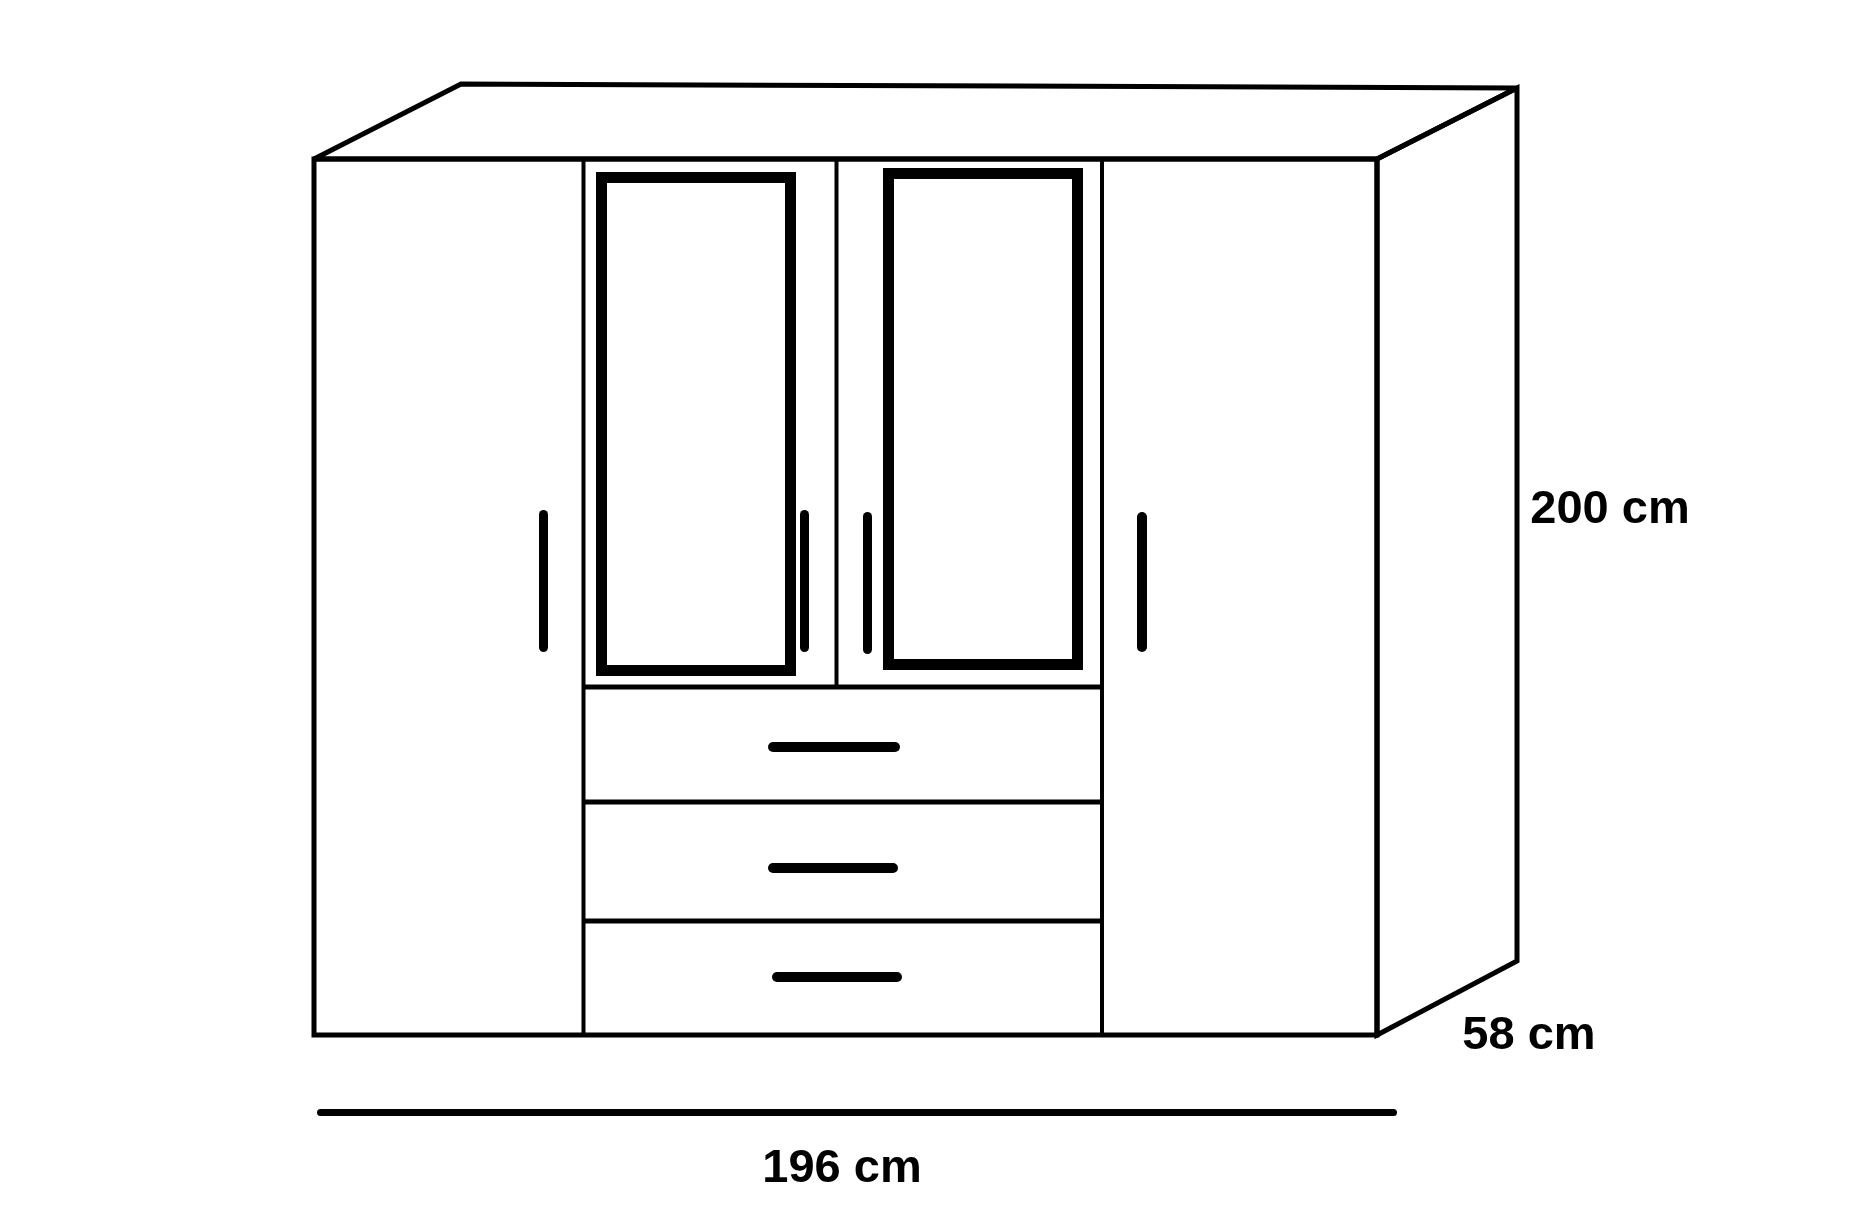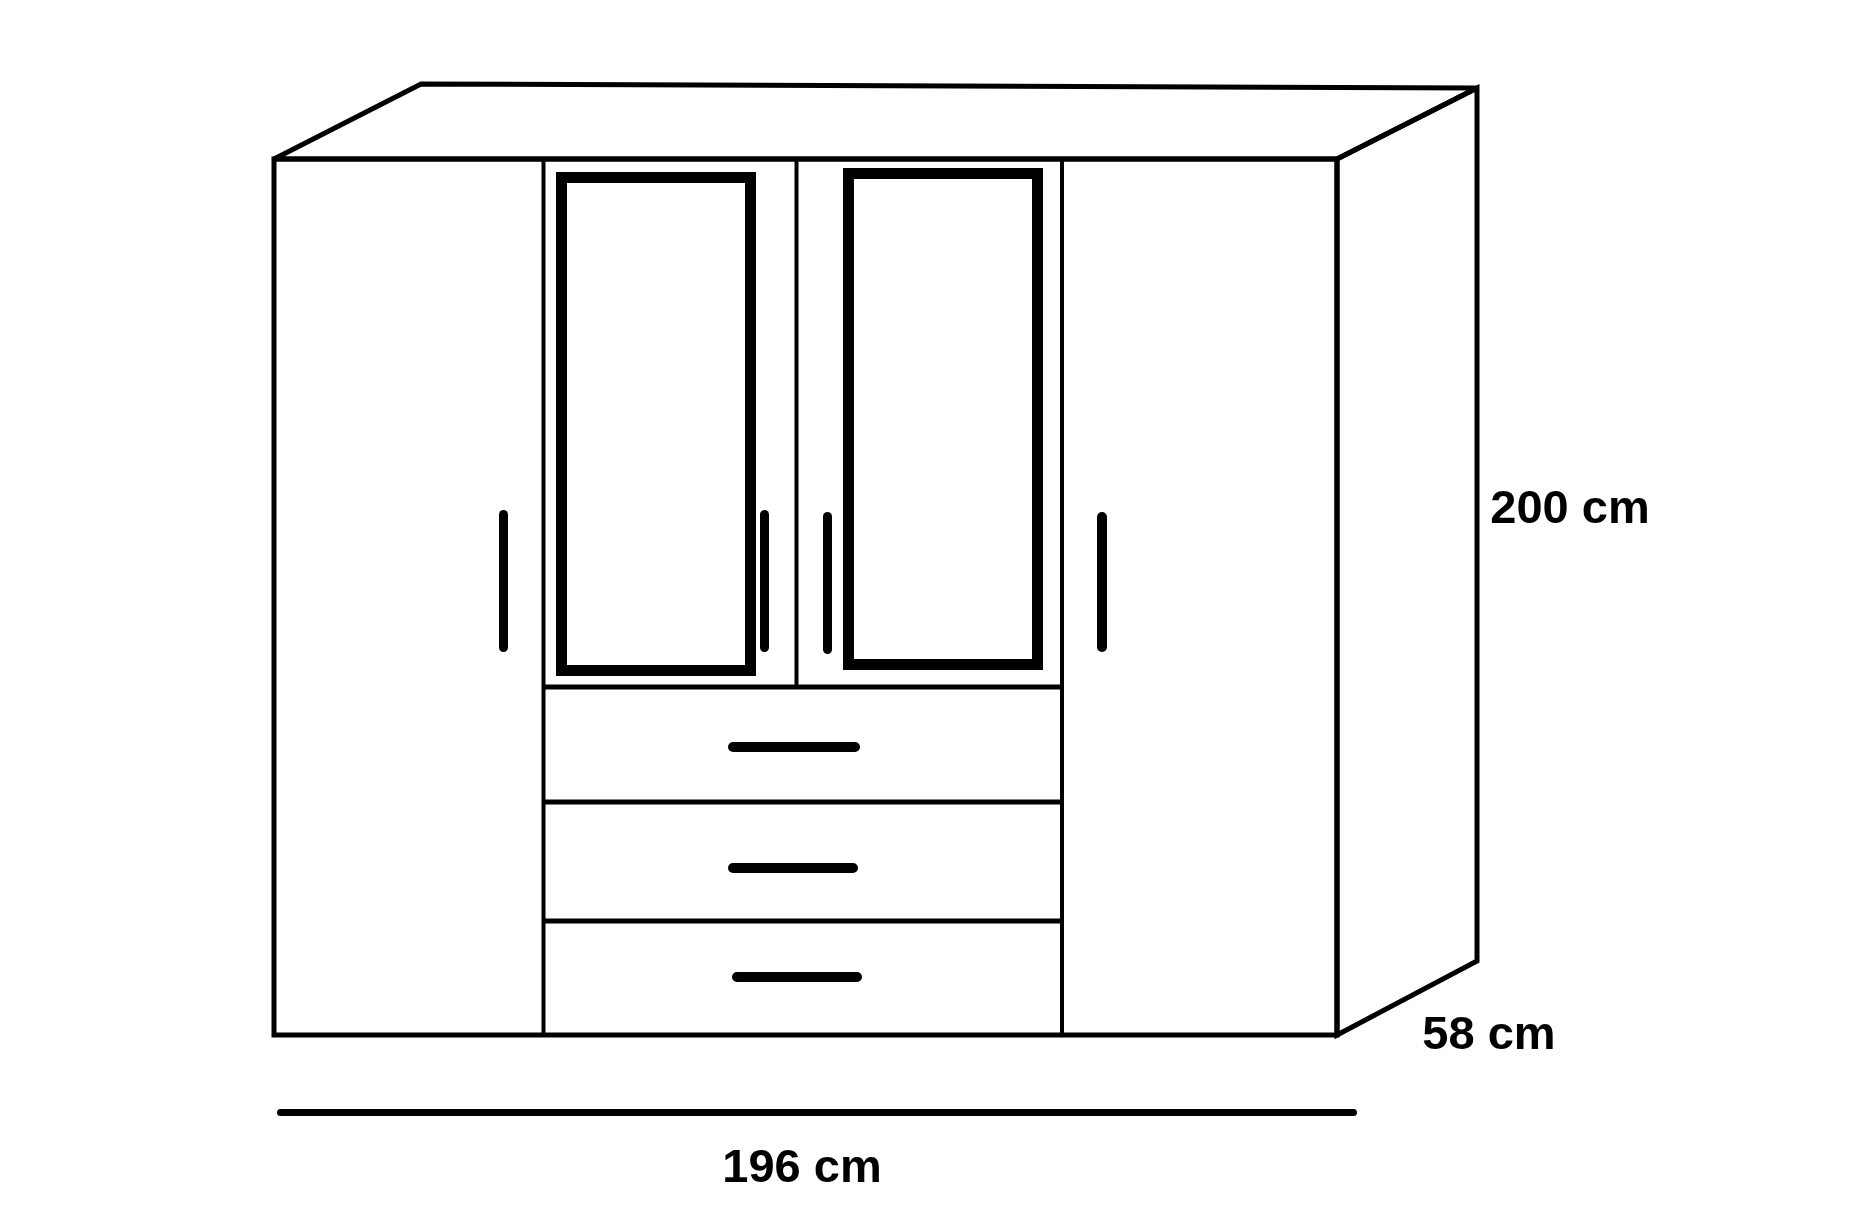--- a/index.html
+++ b/index.html
@@ -12,20 +12,21 @@
     height: 1208px;
     background: var(--bg);
     overflow: hidden;
     font-family: "Liberation Sans", sans-serif;
   }
   .canvas {
     position: relative;
     width: 1852px;
     height: 1208px;
     background: var(--bg);
+    padding-left: 40px;
   }
   svg.drawing {
     display: block;
     width: 1852px;
     height: 1208px;
     color: var(--line);
   }
   .outline {
     stroke: currentColor;
     fill: none;

